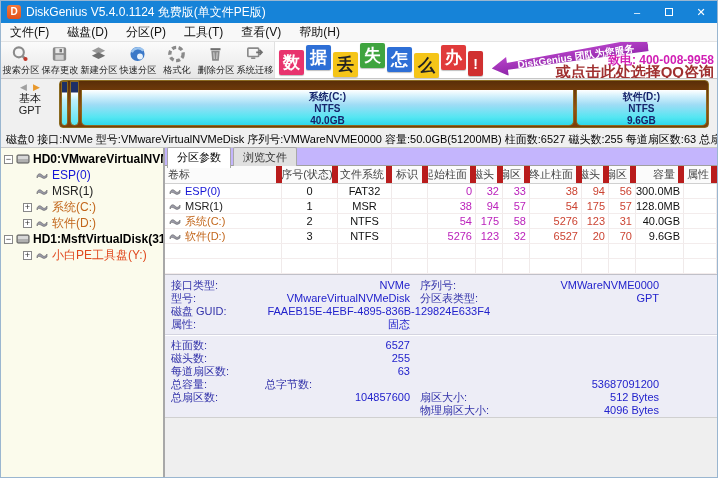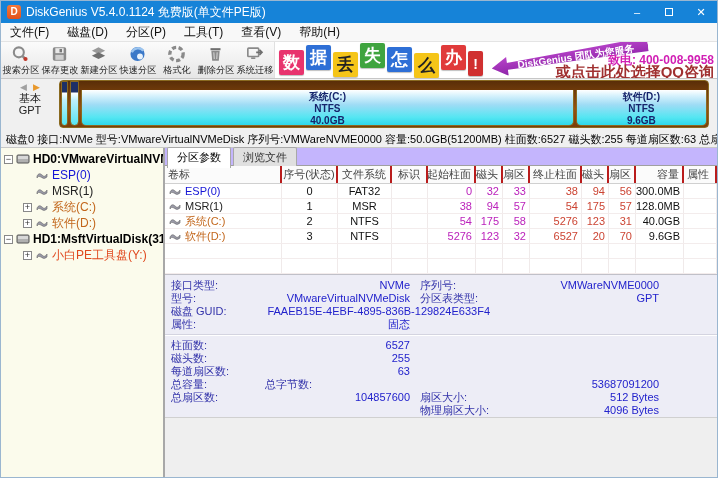--- a/index.html
+++ b/index.html
@@ -73,21 +73,21 @@
   
   .tabbar{height:18px;background:#c4b5fd;display:flex;align-items:center;border-bottom:1px solid #a0a0a0;padding-left:2px;}
   .tab{font-size:11px;padding:2px 9px;border:1px solid #a8a8a8;border-bottom:none;background:#e0e0e0;color:#333;margin-right:2px;border-radius:2px 2px 0 0;}
   .tab.active{background:#fff;color:#000;position:relative;top:1px;padding-bottom:3px;}
 
   
   .table{background:#fff;}
   .trow{display:flex;height:15px;align-items:center;}
   .trow.head{height:18px;background:#fbfbfb;border-bottom:1px solid #d0d0d0;}
   .tcell{font-size:11px;height:100%;display:flex;align-items:center;border-right:1px solid #f0eaea;padding:0 3px;overflow:hidden;white-space:nowrap;}
-  .trow.head .tcell{color:#444;border-right:2px solid #b91c1c;}
+  .trow.head .tcell{color:#444;border-right:6px solid #b91c1c;}
   .trow.body{border-bottom:1px solid #f3ecec;}
   .al{justify-content:flex-start;}
   .ac{justify-content:center;}
   .ar{justify-content:flex-end;}
   .vol-ico{margin-right:3px;display:flex;flex:0 0 auto;}
 
   
   .details{background:#ededf6;border-top:1px solid #c0c0c8;padding-top:4px;font-size:11px;}
   .drow{display:flex;line-height:13px;}
   .dl1{width:90px;padding-left:6px;color:#3333aa;flex:0 0 auto;}

